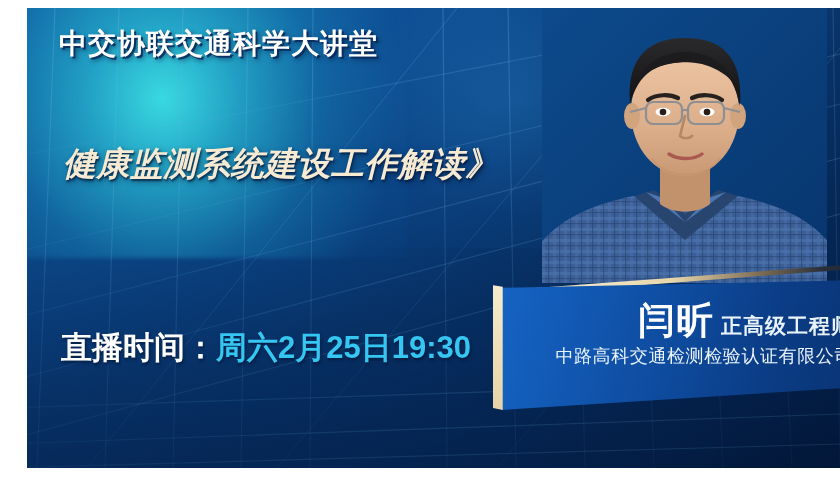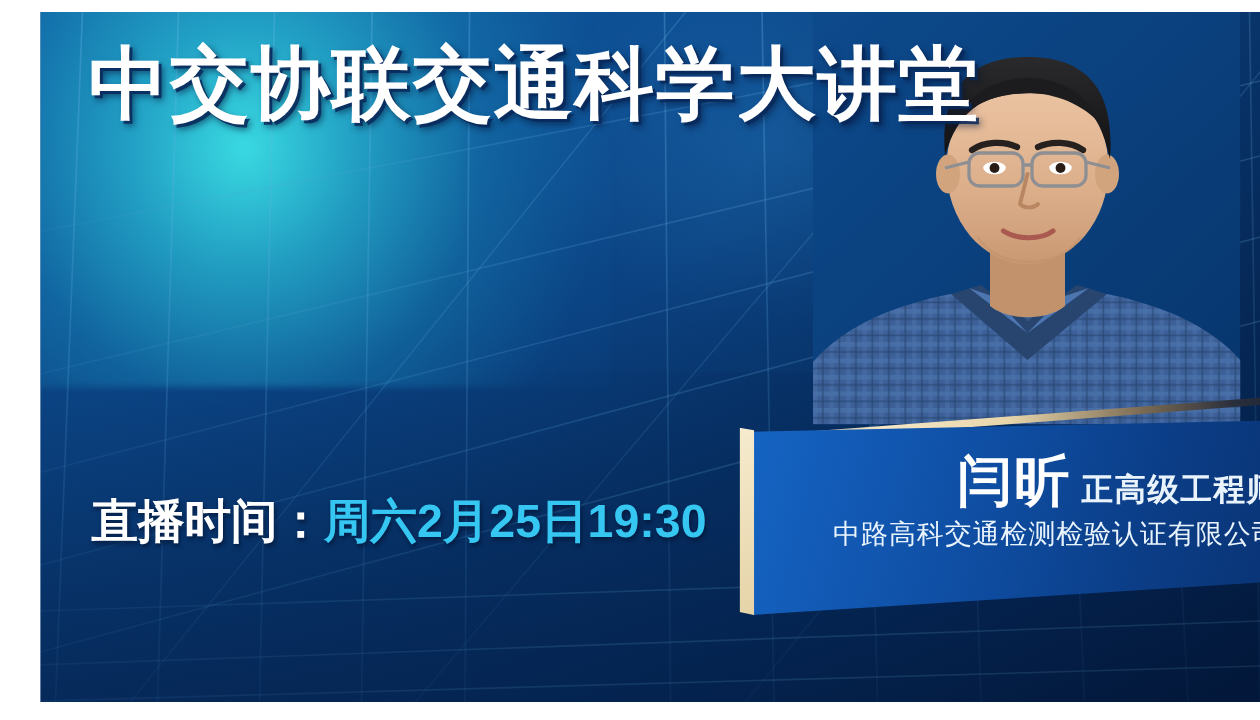--- a/index.html
+++ b/index.html
@@ -88,21 +88,21 @@
     width: 100%;
     height: 100%;
     pointer-events: none;
   }
 
   
   #title {
     position: absolute;
     left: 32px;
     top: 22px;
-    font-size: 53px;
+    font-size: 28px;
     font-weight: 700;
     color: #ffffff;
     letter-spacing: 1px;
     line-height: 1;
     white-space: nowrap;
     text-shadow:
       2px 2px 0 rgba(8,40,90,0.85),
       3px 3px 5px rgba(3,20,55,0.6);
   }
 
@@ -377,20 +377,21 @@
       <div class="panel-edge"></div>
       <div id="speaker-name-row">
         <span class="sp-name">闫昕</span><span class="sp-title">正高级工程师</span>
       </div>
       <div id="speaker-org">中路高科交通检测检验认证有限公司</div>
     </div>
 
     <div id="title">中交协联交通科学大讲堂</div>
 
     <div id="subtitle">
+      <span class="sub-line">健康监测系统建设工作解读》</span>
     </div>
 
     <div id="livetime">
       <span class="lt-label">直播时间：</span><span class="lt-value">周六2月25日19:30</span>
     </div>
 
   </div>
 </div>
 
 </body></html>

